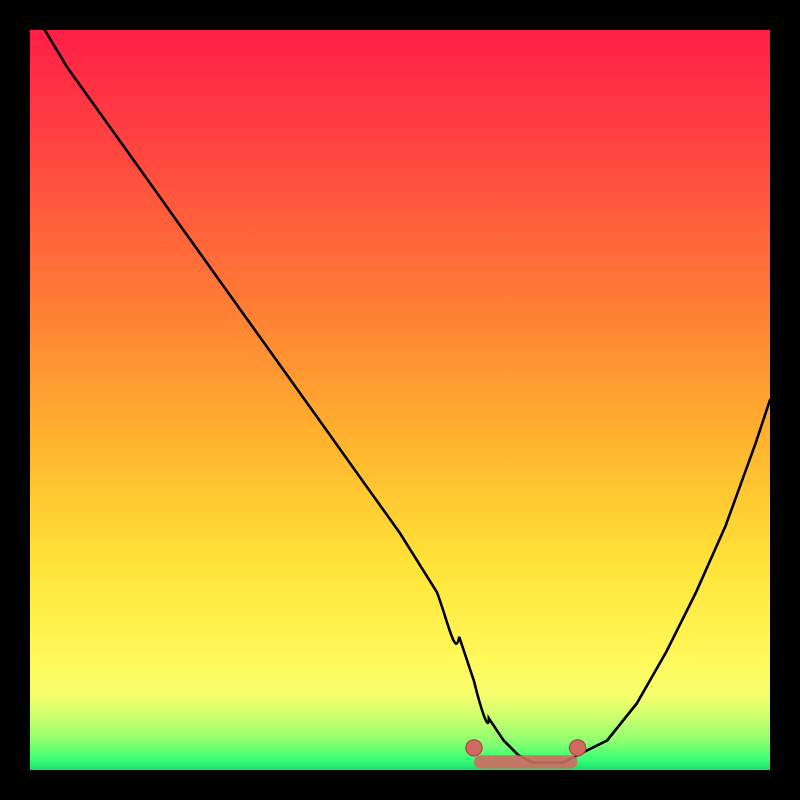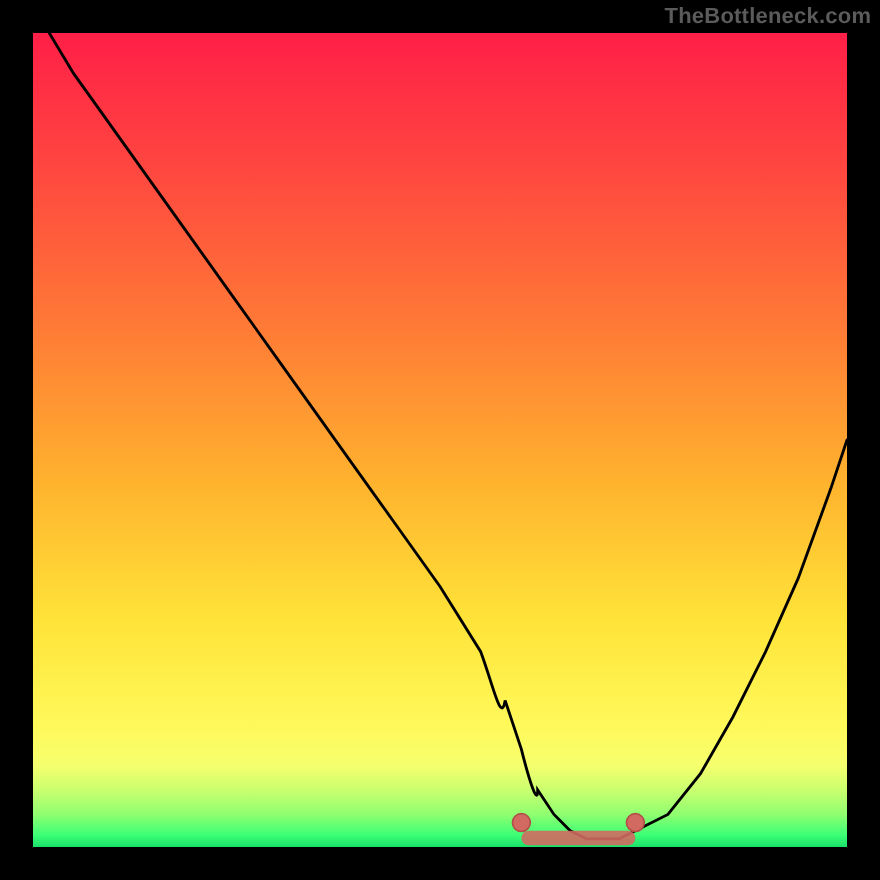--- a/index.html
+++ b/index.html
@@ -43,21 +43,20 @@
     position: absolute;
     inset: 0;
     width: 100%; height: 100%;
     pointer-events: none;
   }
 </style>
 </head>
 <body>
 
 <div class="stage">
-  <div class="watermark">TheBottleneck.com</div>
 
   <div class="plot">
     <div class="gradient"></div>
 
     <svg class="curve" viewBox="0 0 100 100" preserveAspectRatio="none">
       <g transform="translate(0,100) scale(1,-1)">
         <path fill="none" stroke="#000" stroke-width="0.35" stroke-linecap="round" d="M 2 100
                  L 5 95
                  L 10 88
                  L 15 81

